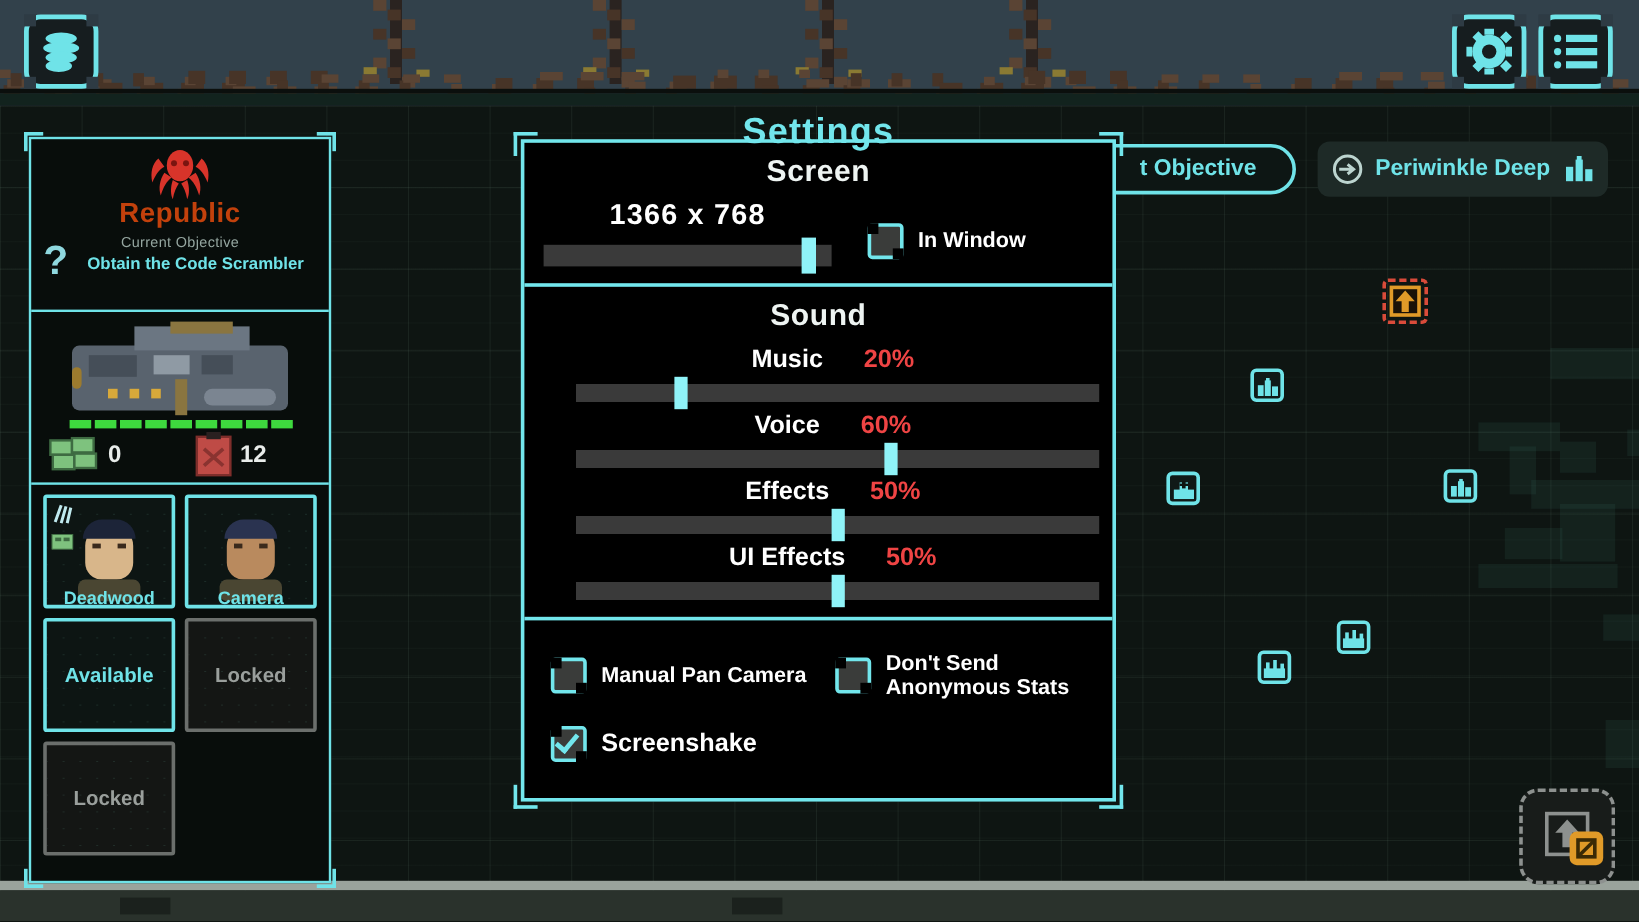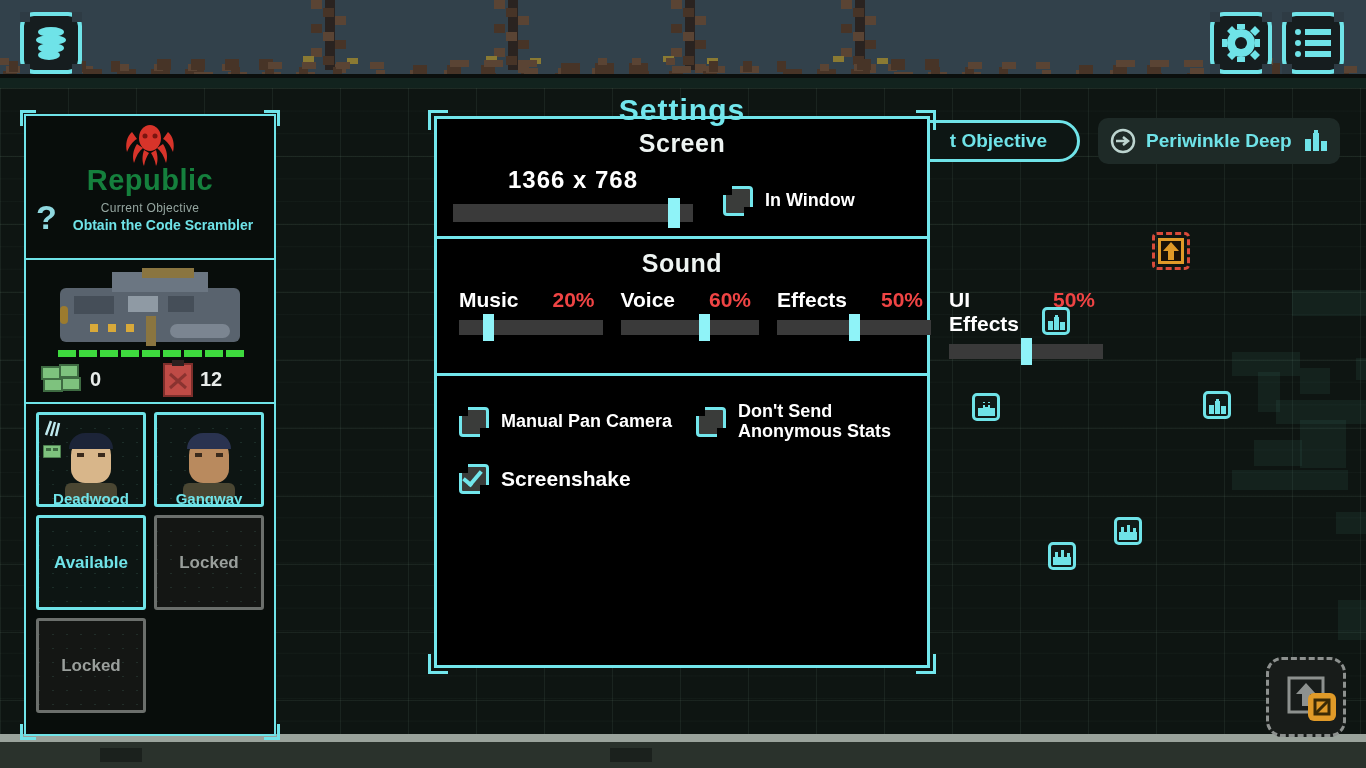--- a/index.html
+++ b/index.html
@@ -58,21 +58,21 @@
   #sidebar { position:absolute; left:24px; top:114px; width:252px; height:622px;
     background:#080d0b; border:2px solid #6fe3e8; }
   .brkt { position:absolute; width:16px; height:16px; pointer-events:none; }
   .brkt.tl { left:-6px; top:-6px; border-left:3px solid #6fe3e8; border-top:3px solid #6fe3e8; }
   .brkt.tr { right:-6px; top:-6px; border-right:3px solid #6fe3e8; border-top:3px solid #6fe3e8; }
   .brkt.bl { left:-6px; bottom:-6px; border-left:3px solid #6fe3e8; border-bottom:3px solid #6fe3e8; }
   .brkt.br { right:-6px; bottom:-6px; border-right:3px solid #6fe3e8; border-bottom:3px solid #6fe3e8; }
 
   #faction { position:relative; height:144px; border-bottom:2px solid #6fe3e8;
     padding-top:6px; text-align:center; }
-  #faction .fname { color:#15803d; font-size:29px; font-weight:bold; letter-spacing:.5px;
+  #faction .fname { color:#c2410c; font-size:23px; font-weight:bold; letter-spacing:.5px;
     margin-top:-2px; }
   #faction .objlabel { color:#95a6a0; font-size:12px; margin-top:4px; letter-spacing:.3px; }
   #faction .objtext { color:#6fe3e8; font-size:14px; font-weight:bold; margin-top:2px;
     padding-left:26px; }
   #faction .qmark { position:absolute; left:10px; top:82px; color:#8fd8df;
     font-size:34px; font-weight:bold; }
 
   #shipbox { position:relative; height:144px; border-bottom:2px solid #6fe3e8;
     padding-top:4px; }
   #shipsprite { position:relative; width:200px; height:86px; margin:2px auto 0; }
@@ -146,22 +146,22 @@
   .checkrow { display:flex; align-items:center; gap:12px; cursor:pointer; }
   .cbox { position:relative; width:30px; height:30px; background:#3a3c3a;
     border:3px solid #72e6ec; border-radius:4px; flex:none; }
   .cbox .notch { position:absolute; width:9px; height:9px; background:#000; }
   .cbox .n1 { left:-3px; top:-3px; } .cbox .n2 { right:-3px; bottom:-3px; }
   .cbox .tick { position:absolute; left:5px; top:0px; width:11px; height:19px;
     border-right:4px solid #72e6ec; border-bottom:4px solid #72e6ec;
     transform:rotate(40deg); }
   .clabel { color:#fff; font-size:18px; font-weight:bold; line-height:1.1; }
 
-  .sndgrid { display:grid; grid-template-columns:1fr 1fr 1fr 1fr; gap:8px 18px;
-    padding:10px 22px 0; }
+  .sndgrid { display:grid; grid-template-columns:1fr; gap:8px 18px;
+    padding:10px 11px 0;margin-left:32px; }
   .sndcell .toprow { display:flex; align-items:baseline; justify-content:center; gap:26px; }
   .sndcell .slabel { color:#fff; font-size:21px; font-weight:bold; }
   .sndcell .sval { color:#ef4444; font-size:21px; font-weight:bold; min-width:58px;
     text-align:center; }
   .sndcell .bar { height:15px; margin-top:8px; }
   .sndcell .bar .knob { top:-6px; height:27px; width:11px; }
 
   .morerow { padding:16px 22px 0; display:flex; gap:24px; }
   .morerow2 { padding:22px 22px 0; }
 </style>
@@ -588,21 +588,21 @@
         </div>
         <div class="cslot">
           <span class="netting"></span>
           <div class="portrait">
             <div class="pp" style="left:8px;top:10px;width:40px;height:46px;border-radius:18px 18px 14px 14px;background:#b98a5e"></div>
             <div class="pp" style="left:6px;top:6px;width:44px;height:16px;border-radius:16px 16px 0 0;background:#2a3350"></div>
             <div class="pp" style="left:14px;top:26px;width:7px;height:4px;background:#3a2a1c"></div>
             <div class="pp" style="left:35px;top:26px;width:7px;height:4px;background:#3a2a1c"></div>
             <div class="pp" style="left:2px;top:56px;width:52px;height:18px;background:#4a4632;border-radius:6px"></div>
           </div>
-          <span class="cname">Gangway</span>
+          <span class="cname">Camera</span>
         </div>
         <div class="cslot">
           <span class="netting"></span>
           <span class="ctext">Available</span>
         </div>
         <div class="cslot locked">
           <span class="netting"></span>
           <span class="ctext">Locked</span>
         </div>
         <div class="cslot locked">

